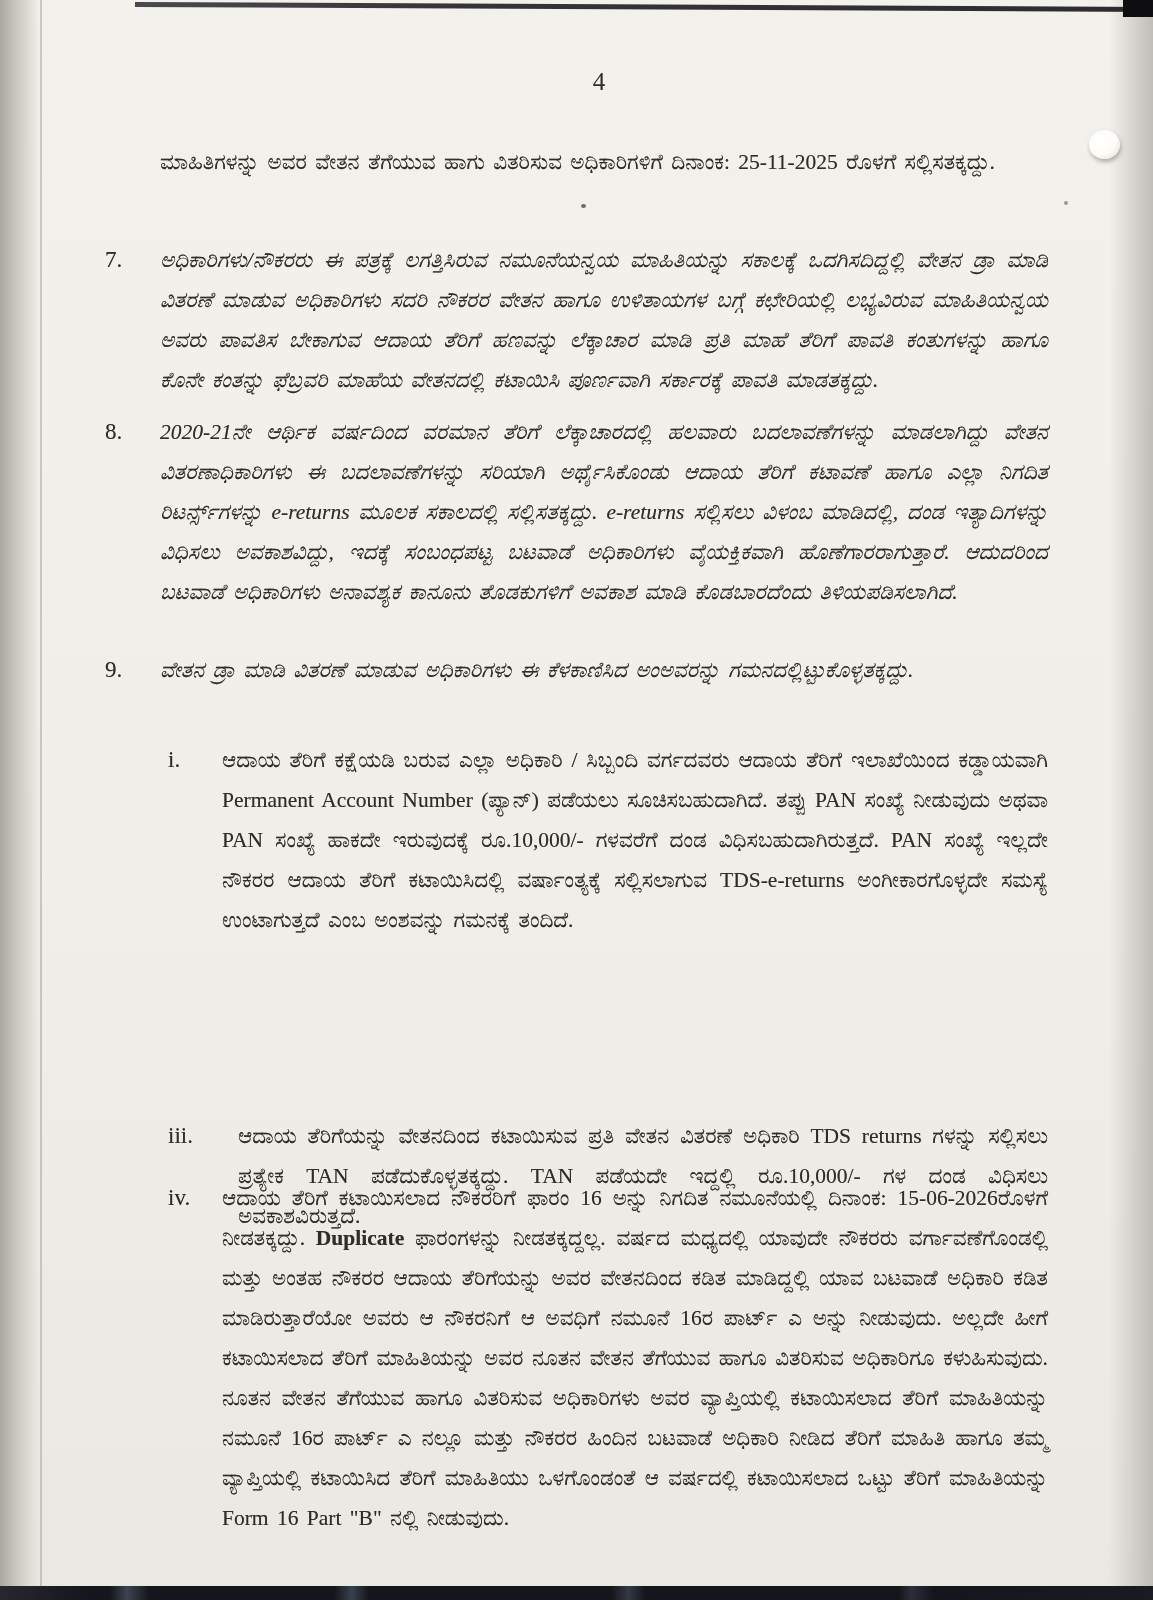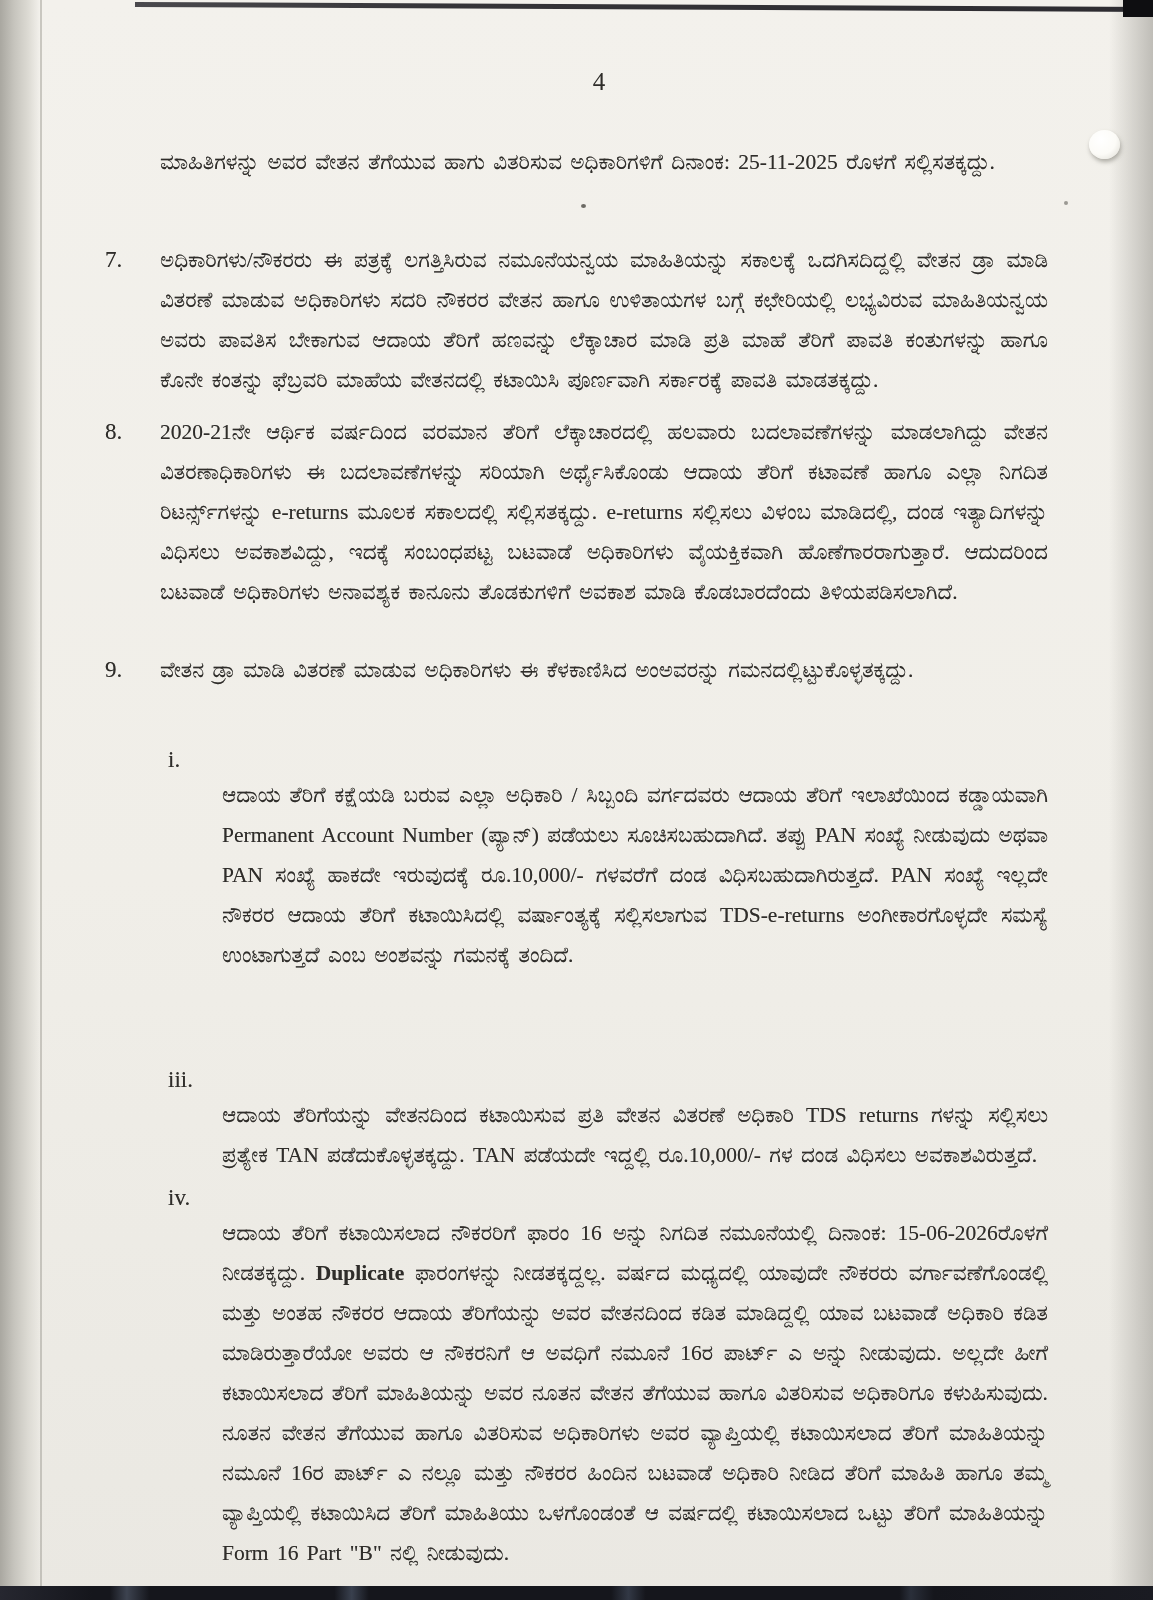--- a/index.html
+++ b/index.html
@@ -56,27 +56,27 @@
   }
   .para,.body{
     font-size:21.5px;line-height:40px;
     text-align:justify;
     text-shadow:0 0 .6px rgba(64,62,58,.55);
     word-spacing:3px;
   }
   .intro{position:absolute;left:160px;top:120px;width:892px;font-family:Liberation Serif, serif;}
   .item{position:absolute;left:105px;width:943px;display:flex;align-items:flex-start;}
   .item > .num{width:55px;flex-shrink:0;font-size:23px;line-height:40px;text-shadow:0 0 .6px rgba(64,62,58,.55);}
-  .item > .body{width:888px;}
+  .item > .body{width:888px;font-style:italic;}
   .sub{position:absolute;left:168px;width:880px;display:flex;align-items:flex-start;}
   .sub > .num{width:54px;flex-shrink:0;font-size:23px;line-height:40px;text-shadow:0 0 .6px rgba(64,62,58,.55);}
-  .sub > .body{width:826px;margin-top:35px;}
+  .sub > .body{width:826px;}
   .bold-word{font-weight:bold;}
   .t7{top:240px;} .t8{top:412px;} .t9{top:650px;}
-  .s1{top:740px;} .s2{top:950px;} .s3{top:1060px;} .s4{top:1178px;}
+  .s1{top:740px;} .s2{top:950px;} .s3{top:1116px;gap:16px;} .s4{top:1178px;}
 </style>
 </head>
 <body>
 
 <div class="scan">
 
   <div class="edge-left"></div>
   <div class="edge-left-line"></div>
   <div class="edge-right"></div>
   <div class="bar-top"></div>

